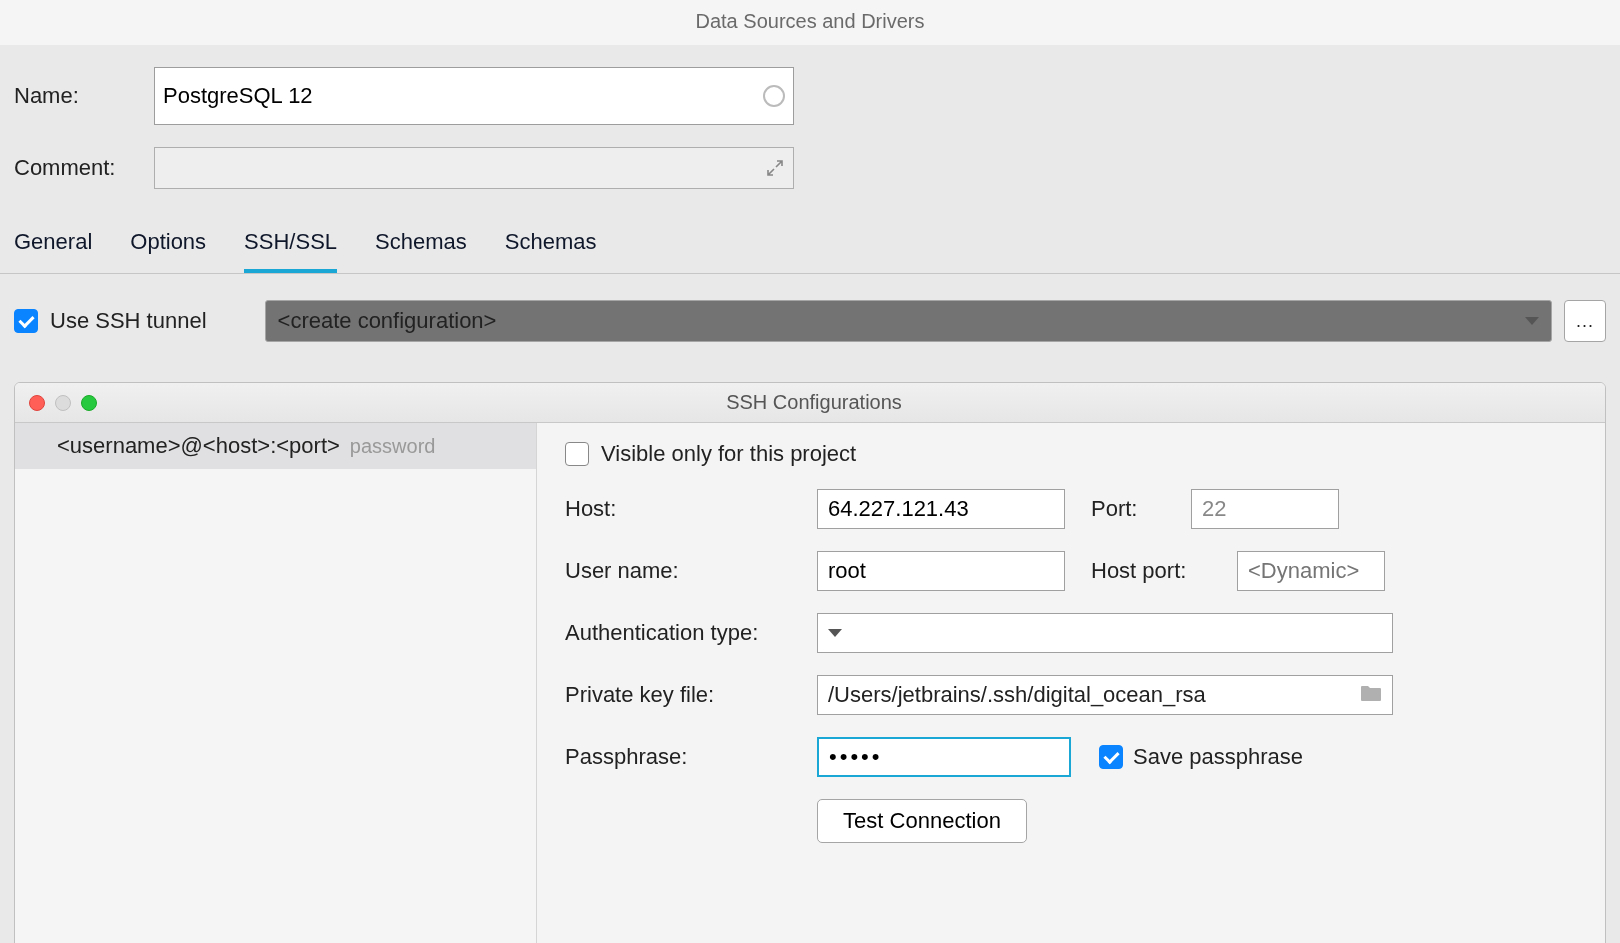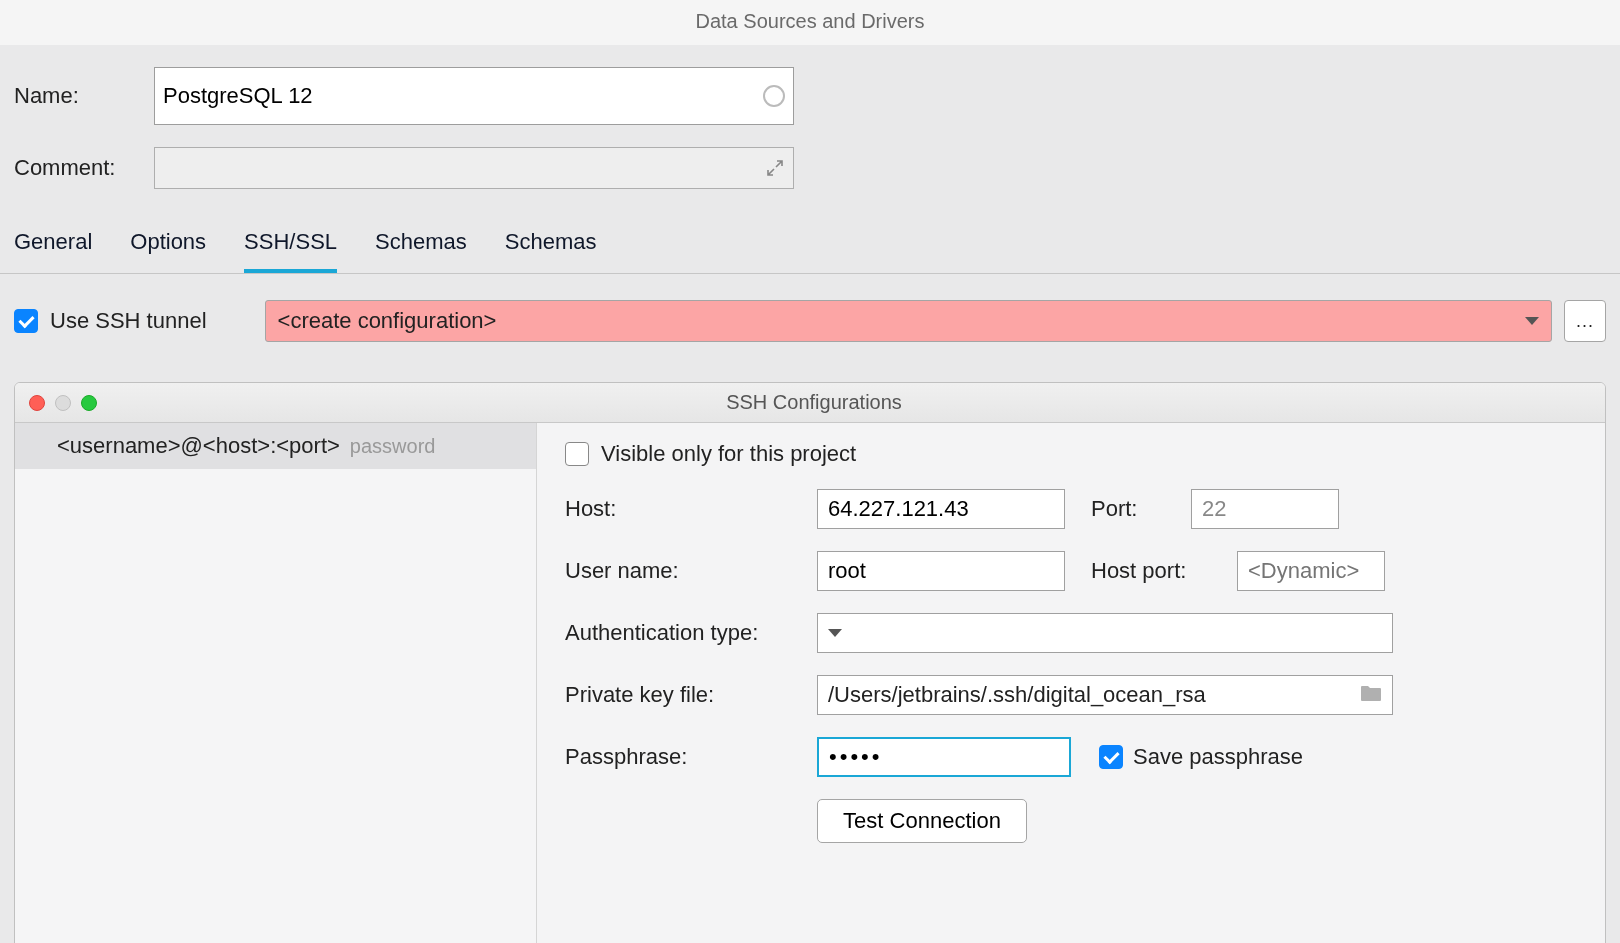--- a/index.html
+++ b/index.html
@@ -128,21 +128,21 @@
       border-width: 0 3px 3px 0;
       transform: rotate(45deg);
       margin-top: -2px;
     }
     .ssh-label {
       font-size: 22px;
     }
     .config-select {
       flex: 1;
       height: 42px;
-      background: #fca5a5;
+      background: #737373;
       border: 1px solid #a5a5a5;
       display: flex;
       align-items: center;
       justify-content: space-between;
       padding: 0 12px;
       font-size: 22px;
       margin-left: 46px;
       border-radius: 3px;
     }
     .chevron-down {

